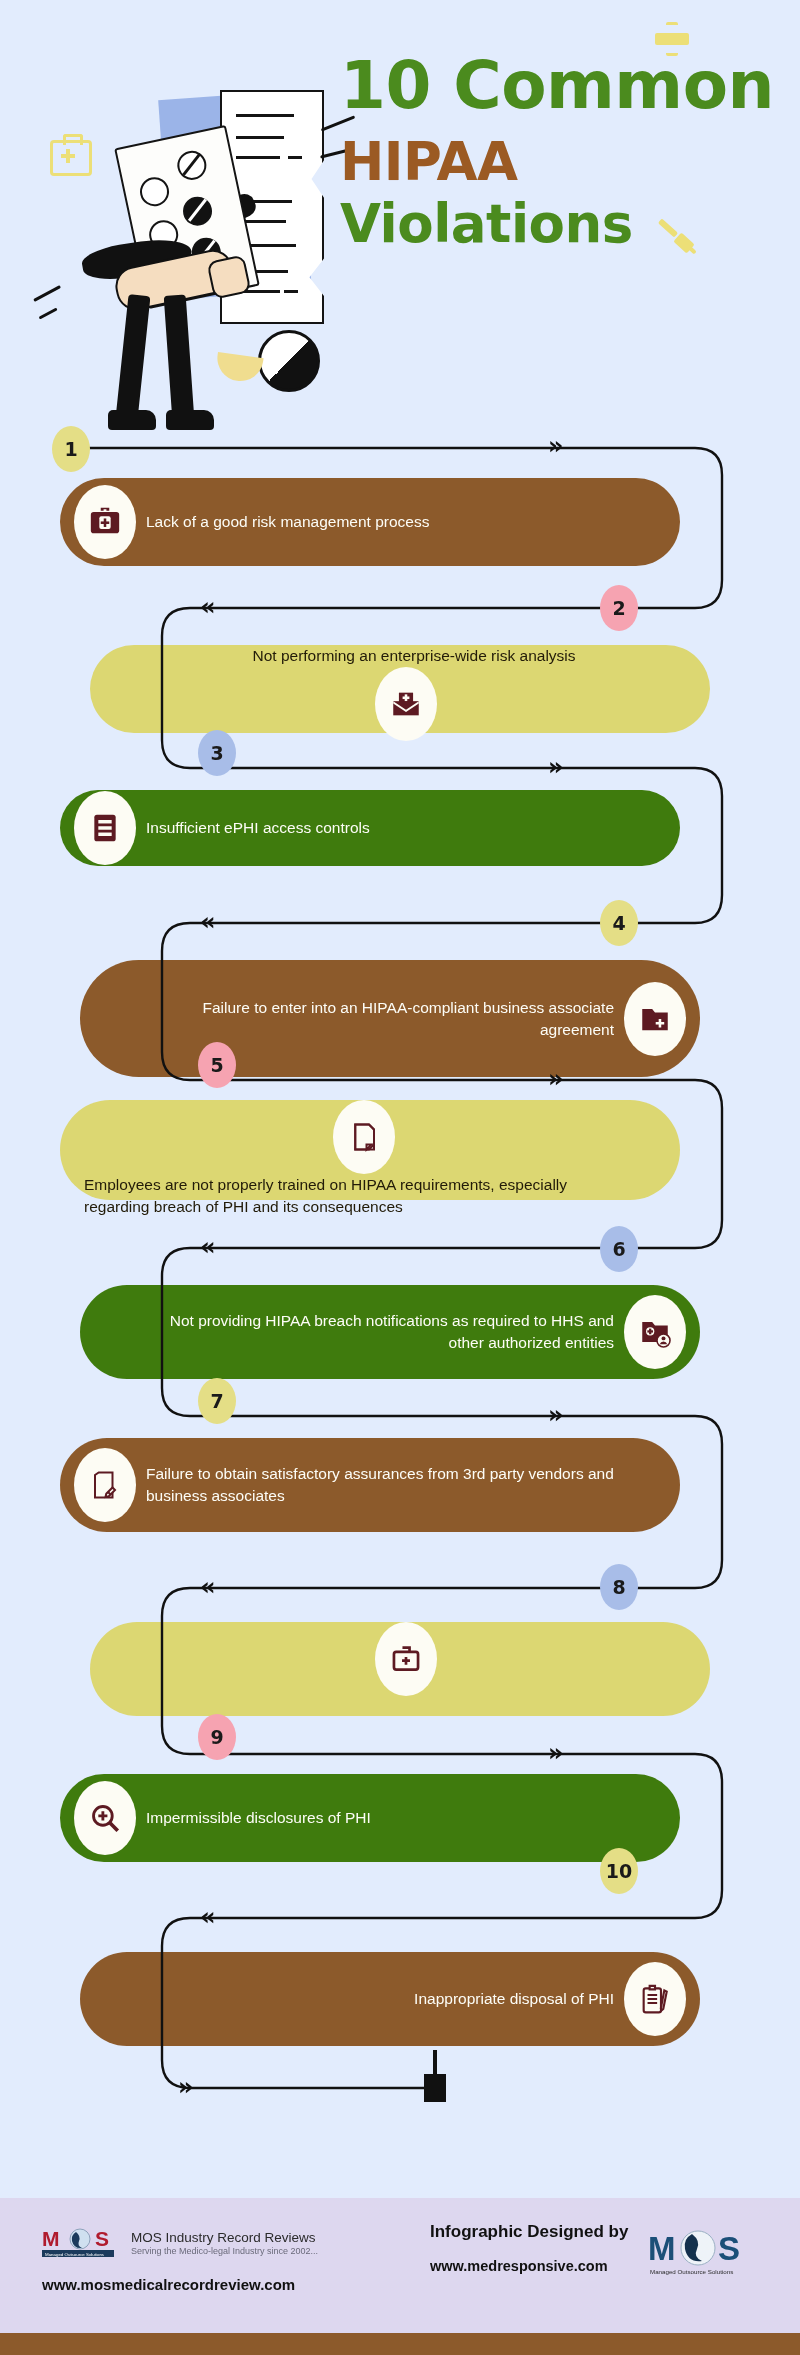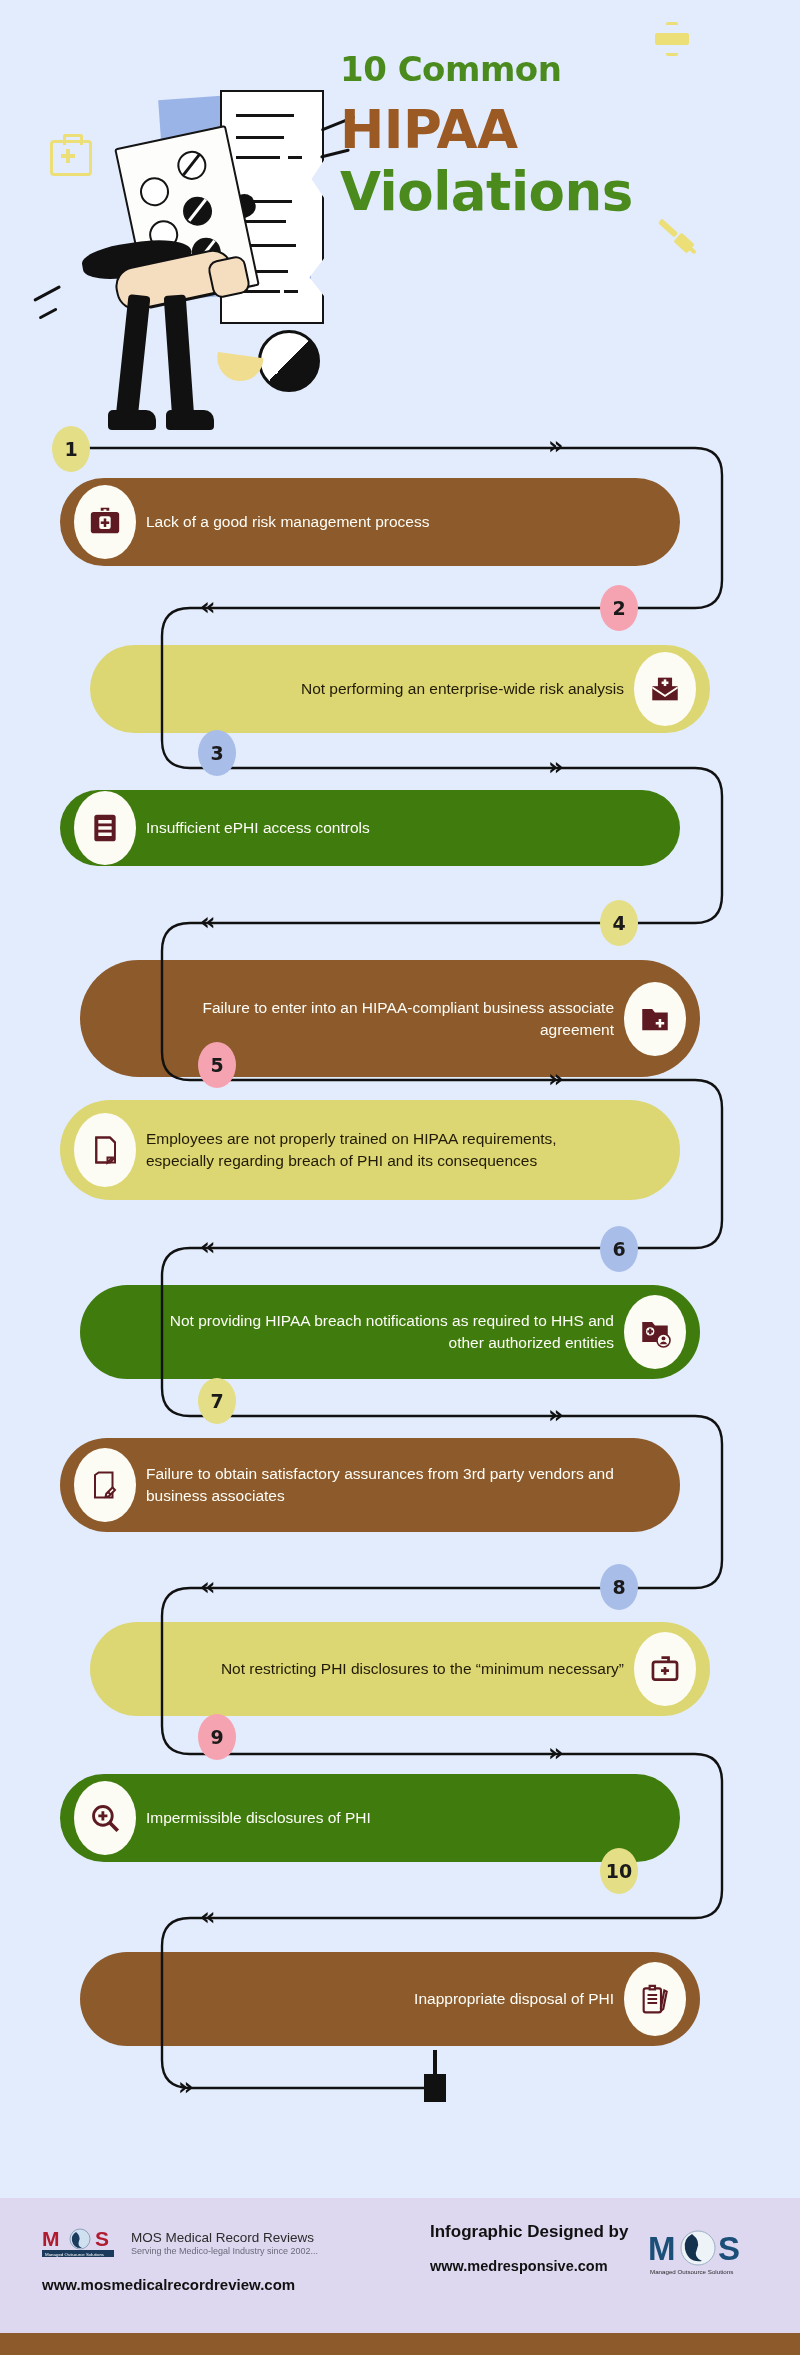--- a/index.html
+++ b/index.html
@@ -15,21 +15,21 @@
   
   .hero{position:relative;height:440px;}
   .hero-title{
     position:absolute;left:340px;top:52px;width:440px;
     text-align:left;line-height:1.02;
   }
   .t-line{
     font-weight:bold;letter-spacing:-0.5px;
     font-family:"DejaVu Sans", sans-serif;
   }
-  .t1{font-size:34px;color:#4b8b1e;}
+  .t1{font-size:66px;color:#4b8b1e;}
   .t2{font-size:53px;color:#9b5a23;margin-top:16px;}
   .t3{font-size:53px;color:#4b8b1e;margin-top:8px;}
 
   
   .illus{position:absolute;left:20px;top:30px;width:330px;height:410px;}
   .blue-card{
     position:absolute;left:145px;top:65px;width:140px;height:200px;
     background:#9bb4e8;transform:rotate(-4deg);
   }
   .pillsheet{
@@ -79,21 +79,21 @@
   .deco-syr span{position:absolute;background:#ecdf77;border-radius:2px;}
 
   
   .flow{position:relative;height:1700px;margin-top:0;}
 
   .pill{
     position:absolute;border-radius:60px;display:flex;align-items:center;
     box-sizing:border-box;
   }
   .pill.brown{background:#8c5a2b;}
-  .pill.yellow{background:#dcd772;}
+  .pill.yellow{background:#dcd772;flex-direction:column;}
   .pill.green{background:#3f7b0d;}
   .pill .txt{
     font-size:15.5px;line-height:1.42;font-family:"Liberation Sans", sans-serif;
     flex:1;
   }
   .pill.brown .txt,.pill.green .txt{color:#fdfdf7;}
   .pill.yellow .txt{color:#221b08;}
   .pill.icon-left .txt{padding-left:10px;padding-right:26px;text-align:left;}
   .pill.icon-right .txt{padding-right:10px;padding-left:26px;text-align:right;}
   .pill.icon-left{padding-left:14px;padding-right:26px;}
@@ -337,21 +337,20 @@
           <path d="M4 4l3-2h11v20H4V4z" fill="#fdfcf4"></path>
           <path d="M13 19l5-5 2 2-5 5-2.6.6z" fill="#fdfcf4"></path>
           <path d="M14.4 17.6l2 2"></path>
         </svg>
       </div>
       <div class="txt">Failure to obtain satisfactory assurances from 3rd party vendors and business associates</div>
     </div>
 
     <div class="num n-blue" style="left:600px;top:1124px;">8</div>
     <div class="pill yellow icon-right" style="left:90px;top:1182px;width:620px;height:94px;">
-      <div class="txt">Not restricting PHI disclosures to the “minimum necessary”</div>
       <div class="ibadge">
         <svg width="34" height="34" viewBox="0 0 24 24" fill="none" stroke="#5d1a22" stroke-width="1.9">
           <path d="M9.5 4h5v2.5"></path>
           <rect x="3.5" y="7" width="17" height="12.5" rx="1.6"></rect>
           <path d="M12 10.5v5.5M9.2 13.2h5.6"></path>
         </svg>
       </div>
     </div>
 
     <div class="num n-pink" style="left:198px;top:1274px;">9</div>
@@ -386,21 +385,21 @@
       <div class="mos-row">
         <svg class="mos-logo" width="80" height="38" viewBox="0 0 80 38">
           <text x="0" y="22" font-family="Liberation Sans, sans-serif" font-size="21" font-weight="bold" fill="#b01b2e">M</text>
           <circle cx="38" cy="15" r="10" fill="#cfe0f0" stroke="#7b93ad" stroke-width="0.8"></circle>
           <path d="M34 8 q5 4 3 9 q-2 5 3 7 q-8 1 -10 -7 q-1 -6 4 -9z" fill="#1b3a5c"></path>
           <text x="53" y="22" font-family="Liberation Sans, sans-serif" font-size="21" font-weight="bold" fill="#b01b2e">S</text>
           <rect x="0" y="26" width="72" height="7" fill="#1b3a5c"></rect>
           <text x="3" y="31.6" font-family="Liberation Sans, sans-serif" font-size="4.4" fill="#ffffff">Managed Outsource Solutions</text>
         </svg>
         <div>
-          <div class="mos-txt1">MOS Medical Record Reviews</div>
+          <div class="mos-txt1">MOS Industry Record Reviews</div>
           <div class="mos-txt2">Serving the Medico-legal Industry since 2002...</div>
         </div>
       </div>
       <div class="url">www.mosmedicalrecordreview.com</div>
     </div>
 
     <div class="foot-r">
       <div style="display:flex;align-items:flex-start;gap:18px;">
         <div>
           <div class="designed">Infographic Designed by</div>

